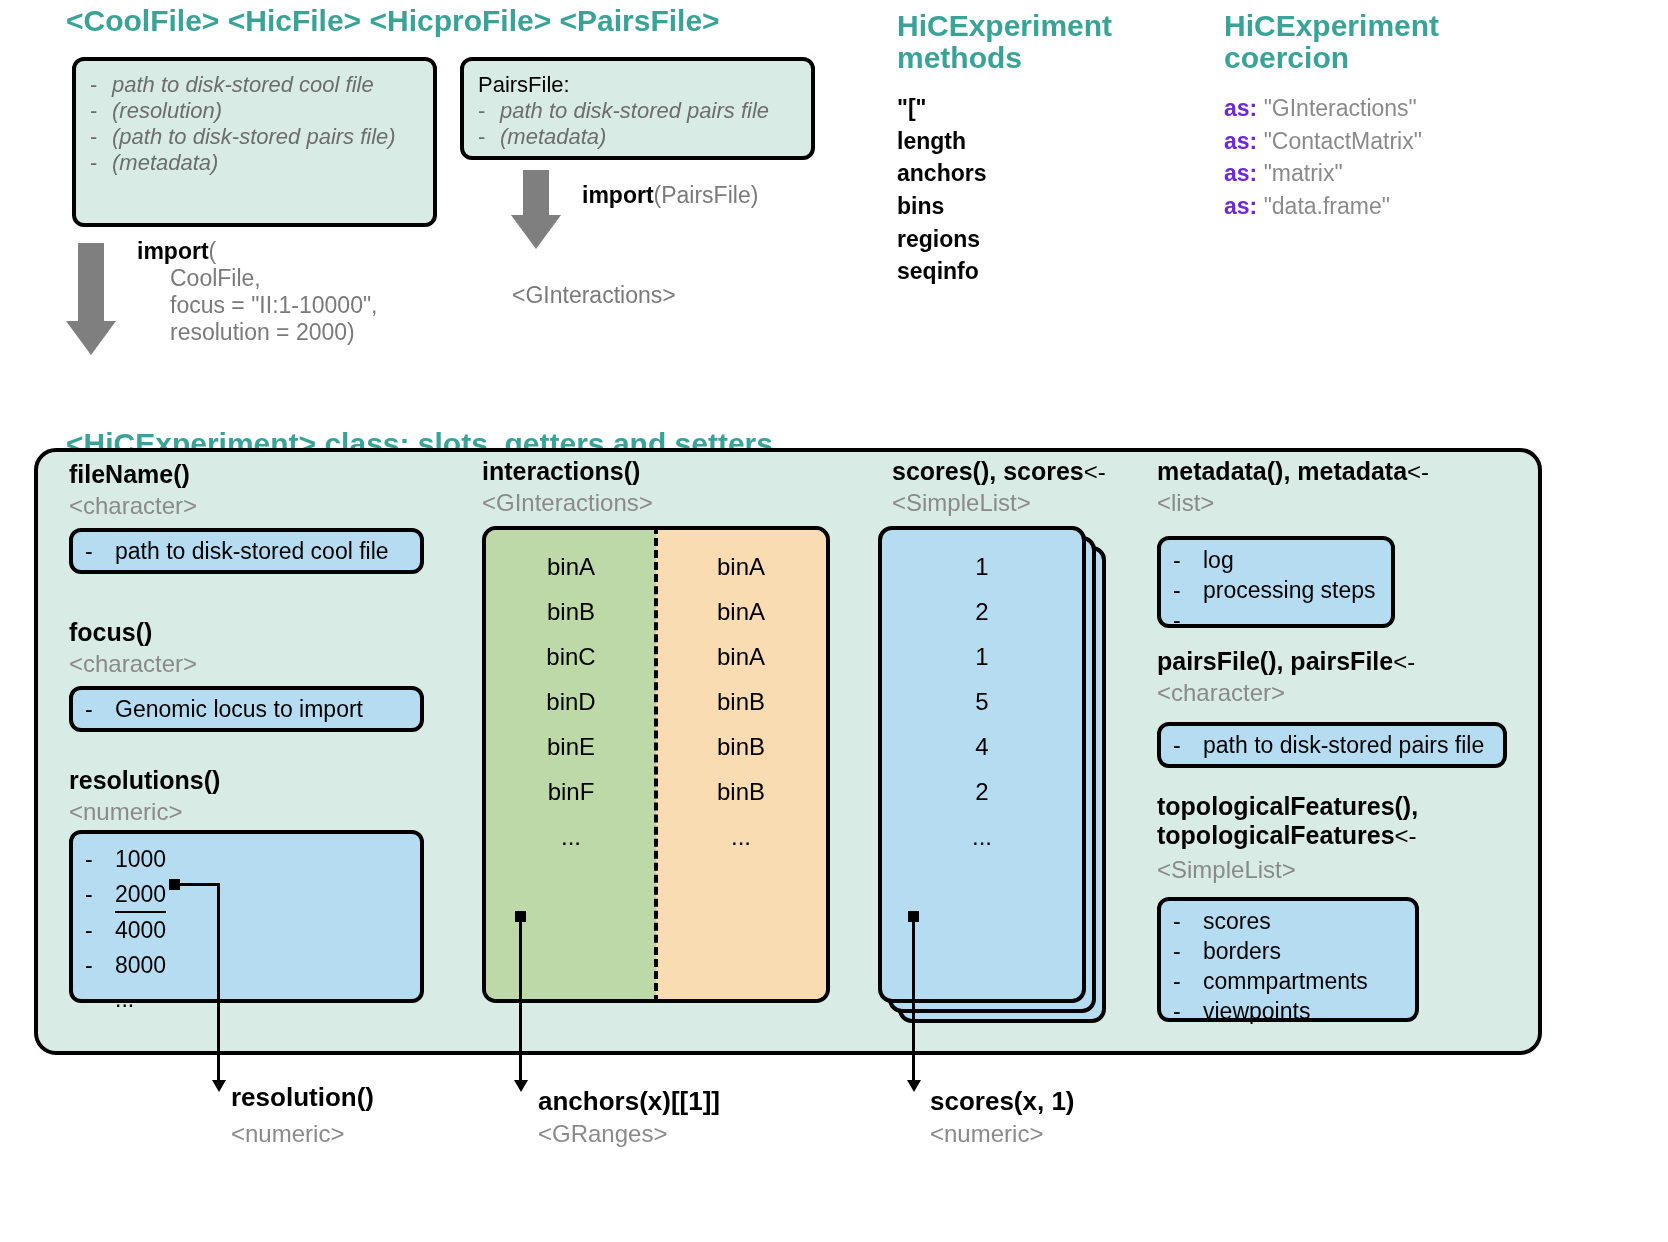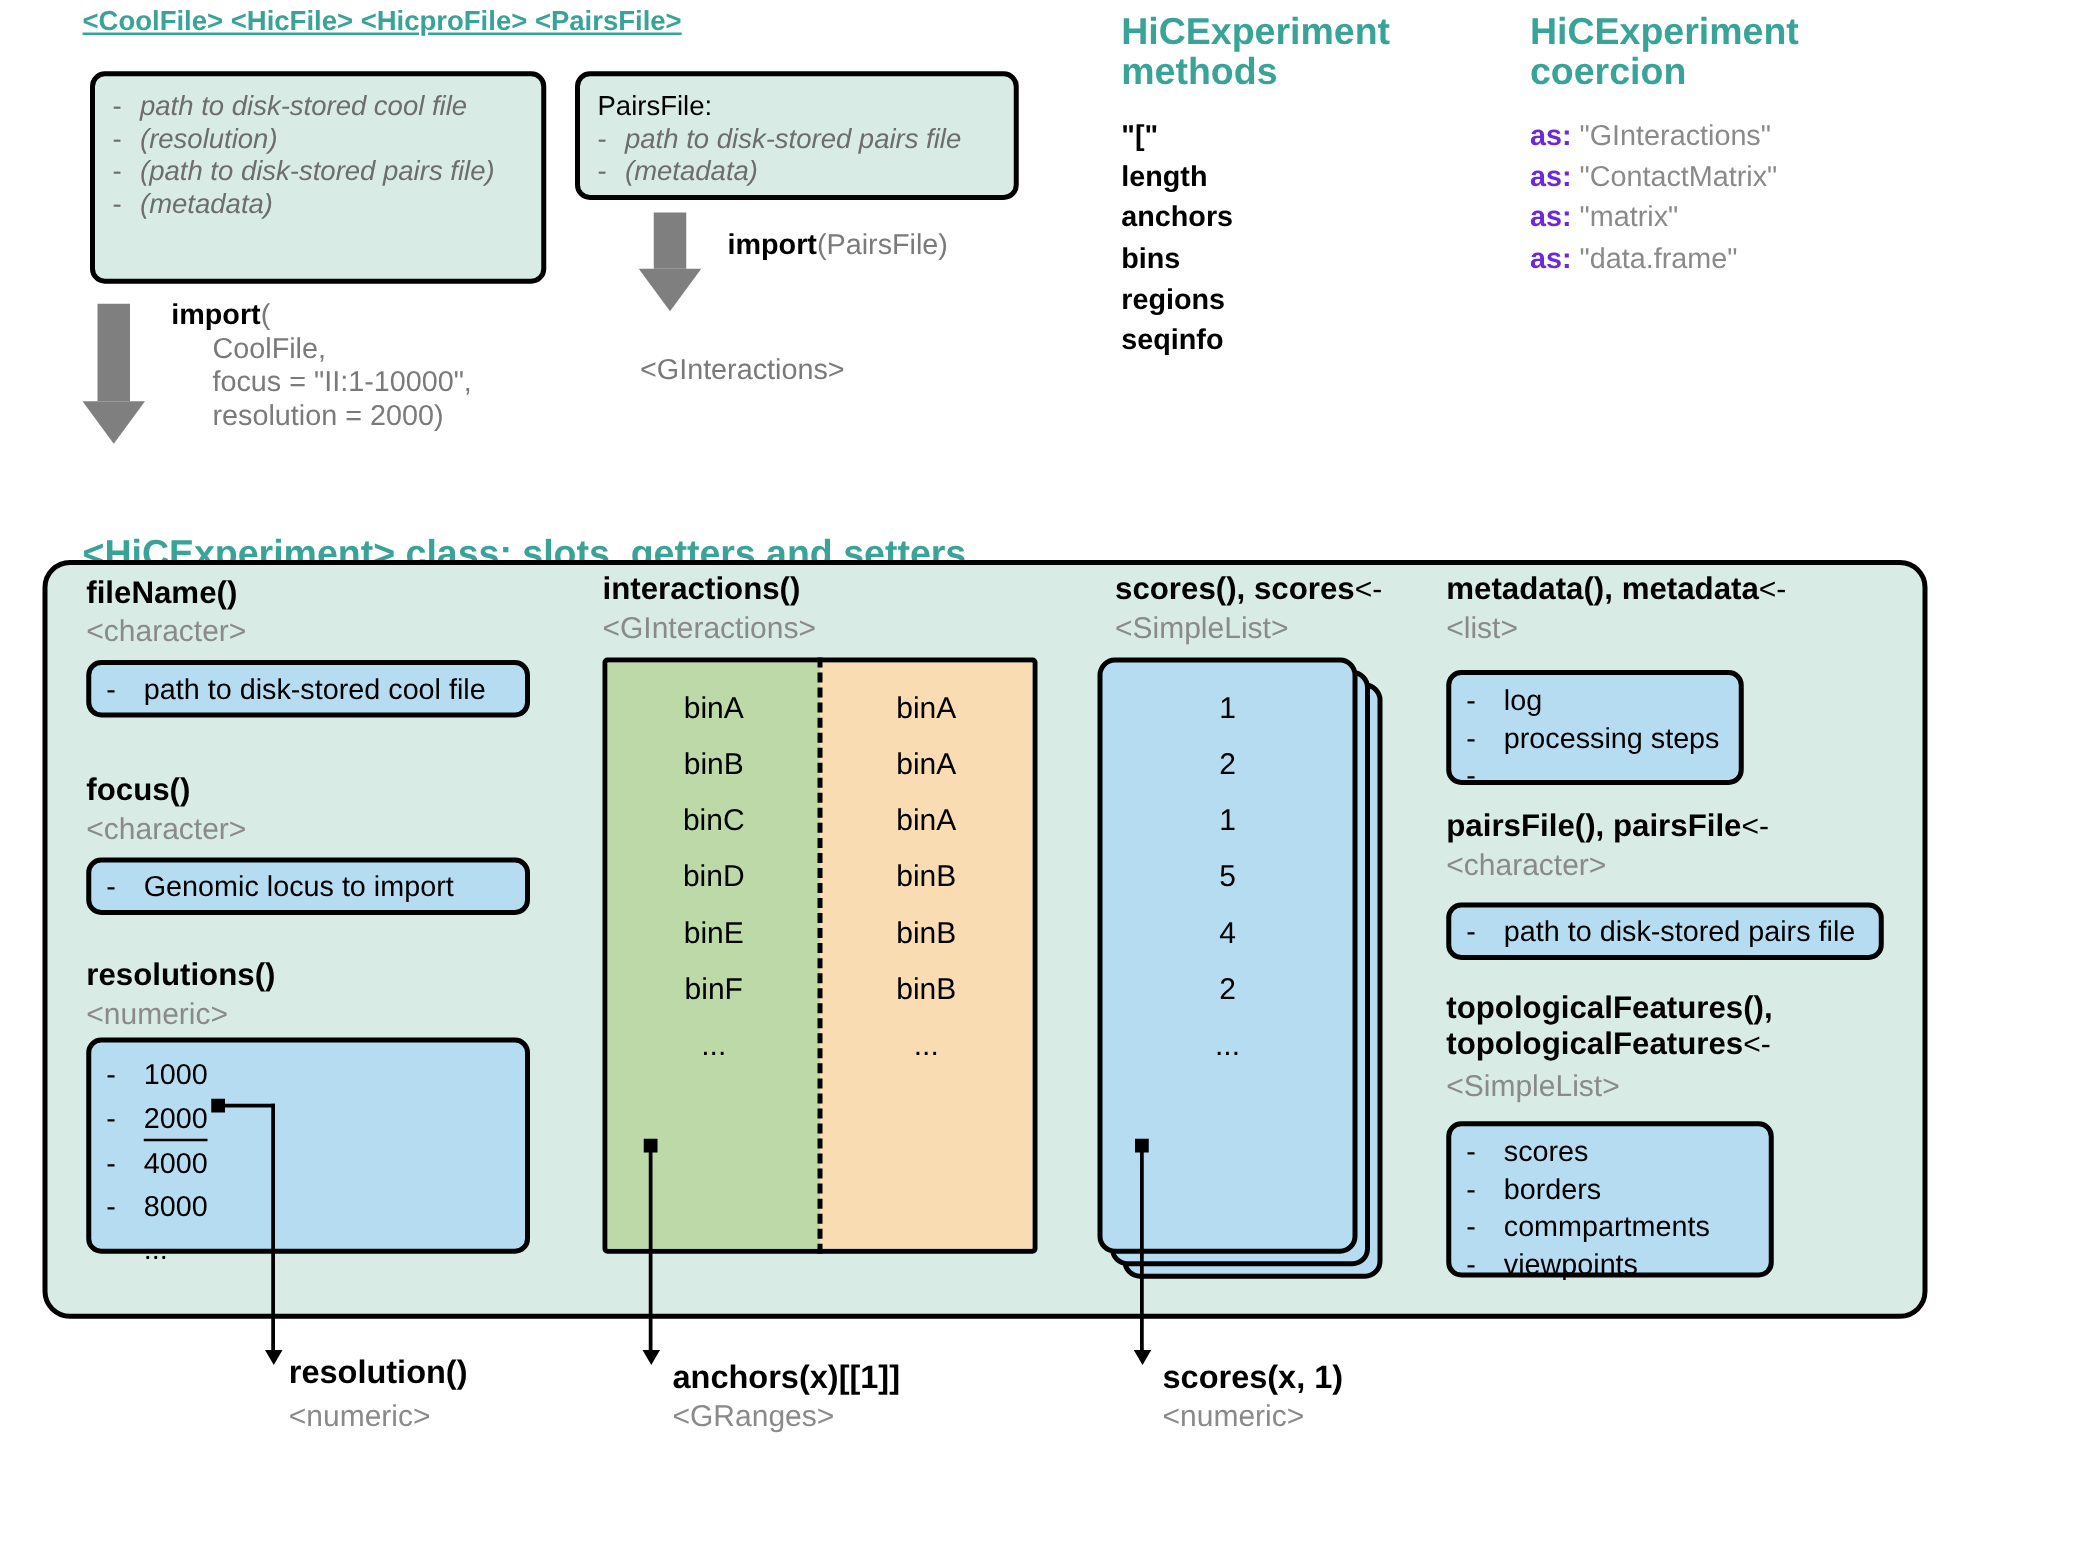--- a/index.html
+++ b/index.html
@@ -3,21 +3,21 @@
 <meta charset="utf-8">
 <style>
   html,body{margin:0;padding:0;background:#ffffff;}
   body{width:1668px;height:1242px;position:relative;
        font-family:"Liberation Sans","DejaVu Sans",sans-serif;
        color:#000;overflow:hidden;}
   .abs{position:absolute;}
 
   
   .teal-head{color:#3aa398;font-weight:bold;line-height:1.08;}
-  .teal-top{font-size:22px;text-decoration:underline;}
+  .teal-top{font-size:30px;}
   .teal-col{font-size:30px;}
   .teal-panel{font-size:30px;}
 
   
   .mintbox{
     background:#d8ebe4;border:4px solid #000;border-radius:12px;
     box-sizing:border-box;
   }
   .mint-title{font-size:22px;color:#000;}
   .mint-li{font-size:22px;color:#6d6d6d;font-style:italic;display:flex;}
@@ -50,21 +50,21 @@
   .bluebox{
     background:#b6dcf2;border:4px solid #000;border-radius:12px;
     box-sizing:border-box;
   }
   .blue-li{font-size:23px;color:#000;display:flex;line-height:1.5;}
   .blue-li .dash{width:30px;flex:0 0 30px;}
   .u2000{border-bottom:2px solid #000;}
 
   
   #interactions-box{
-    border:4px solid #000;border-radius:4px;box-sizing:border-box;
+    border:4px solid #000;border-radius:14px;box-sizing:border-box;
     overflow:hidden;display:flex;
   }
   .ix-col{box-sizing:border-box;display:flex;flex-direction:column;
           align-items:center;padding-top:14px;}
   .ix-green{background:#bcd9a7;}
   .ix-orange{background:#fadcb3;}
   .ix-cell{font-size:24px;color:#000;height:45px;line-height:45px;}
   .ix-divider{position:absolute;border-left:4px dashed #000;}
 
   

